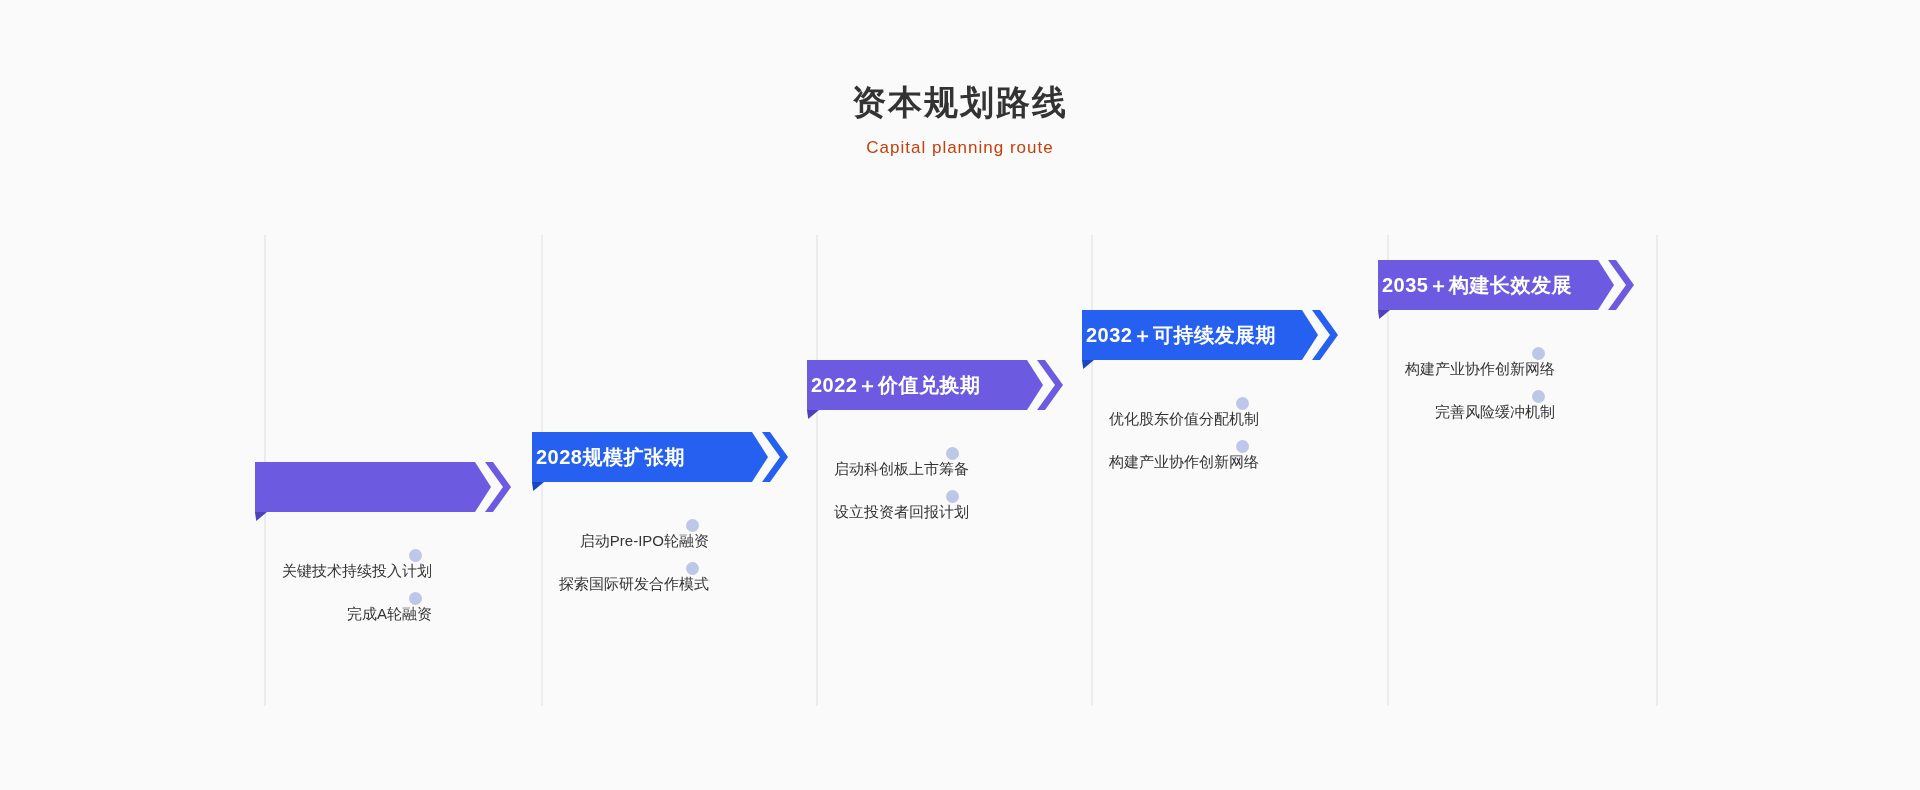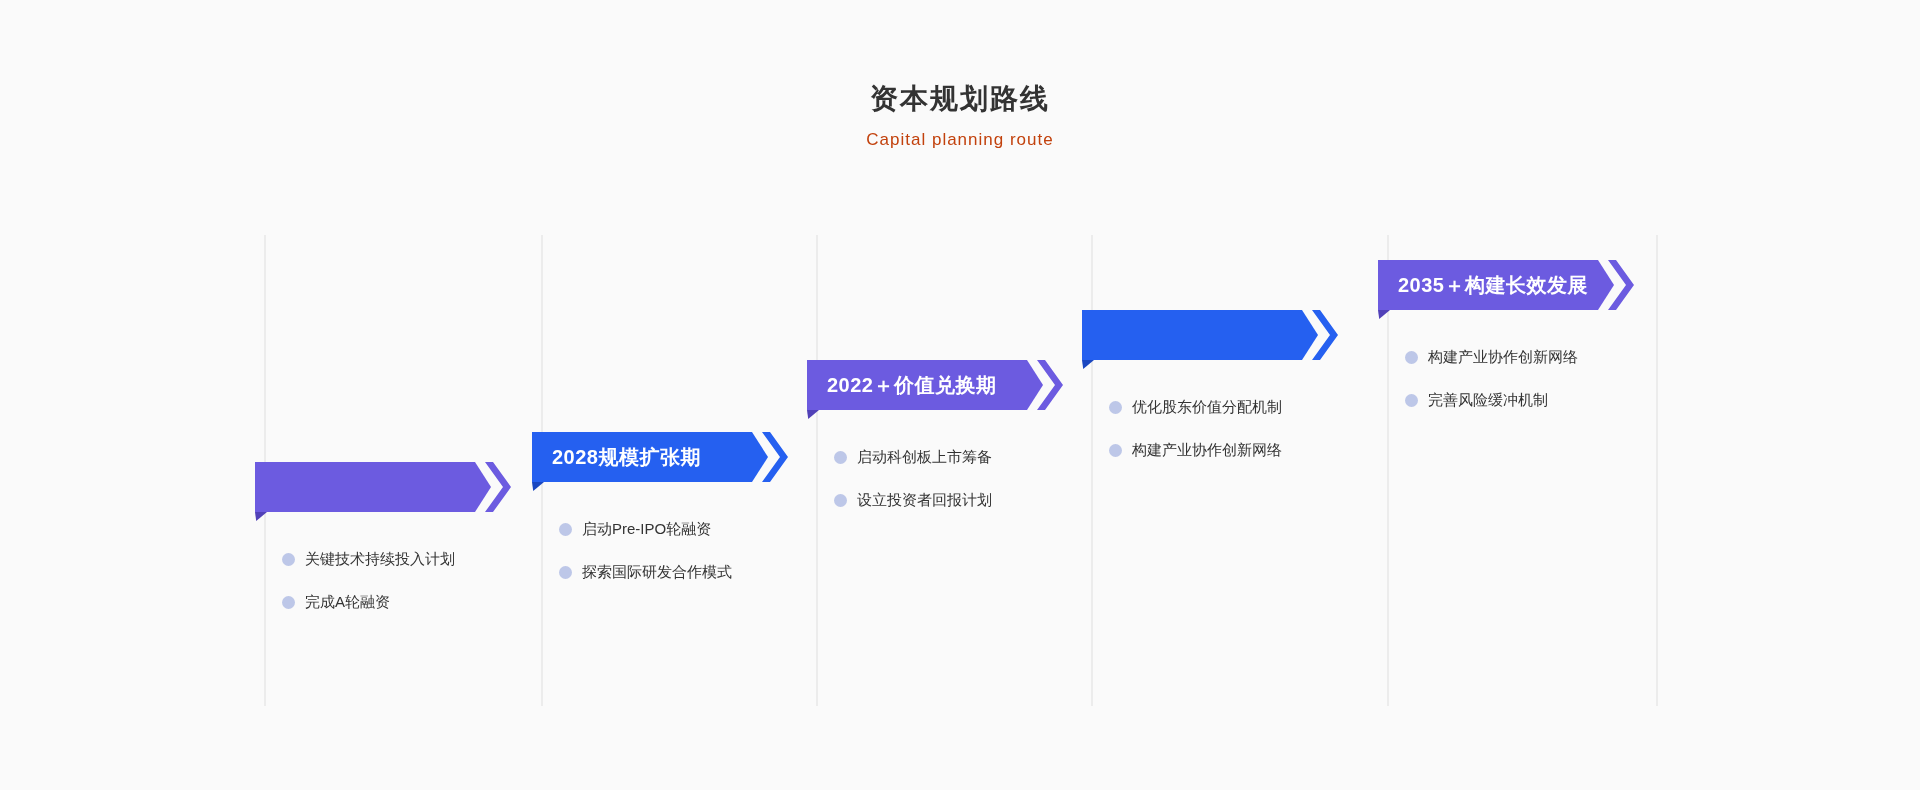--- a/index.html
+++ b/index.html
@@ -4,21 +4,21 @@
 <style>
   html,body{margin:0;padding:0;}
   body{
     width:1920px;height:790px;position:relative;overflow:hidden;
     background:#fafafa;
     font-family:"Liberation Sans","DejaVu Sans",sans-serif;
   }
   
   .header{position:absolute;top:80px;left:0;width:1920px;text-align:center;}
   .page-title{
-    font-size:28px;font-weight:bold;color:#333;letter-spacing:2px;margin:0;
+    font-size:34px;font-weight:bold;color:#333;letter-spacing:2px;margin:0;
   }
   .page-subtitle{
     font-size:17px;color:#c2410c;margin-top:12px;letter-spacing:1px;
   }
   
   .vline{
     position:absolute;top:235px;height:471px;width:2px;background:#ececec;
   }
   .vl-0{left:264px;} .vl-1{left:541px;} .vl-2{left:816px;}
   .vl-3{left:1091px;} .vl-4{left:1387px;} .vl-5{left:1656px;}
@@ -39,34 +39,34 @@
   .banner .chevron{
     position:absolute;left:230px;top:0;width:26px;height:50px;
     clip-path:polygon(0 0,8px 0,100% 50%,8px 100%,0 100%,18px 50%);
   }
   .banner .fold{
     position:absolute;left:0;top:50px;width:12px;height:9px;
     clip-path:polygon(0 0,100% 0,10% 100%);
   }
   .banner .banner-label{
     position:absolute;left:0;top:0;width:220px;height:50px;line-height:50px;
-    padding-left:20px;box-sizing:border-box;white-space:nowrap;
+    padding-left:4px;box-sizing:border-box;white-space:nowrap;
     color:#fff;font-size:20px;font-weight:bold;letter-spacing:0.5px;
   }
   .purple .body,.purple .chevron{background:#6c5be0;}
   .purple .fold{background:#5141b8;}
   .blue .body,.blue .chevron{background:#2560f0;}
   .blue .fold{background:#1a47c0;}
 
   
   .items{
     position:absolute;left:27px;top:87px;margin:0;padding:0;list-style:none;
   }
   .item{
-    display:flex;align-items:center;height:20px;margin-bottom:23px;white-space:nowrap;
+    display:flex;align-items:flex-end;height:20px;margin-bottom:23px;white-space:nowrap;flex-direction:column;
   }
   .dot{
     width:13px;height:13px;border-radius:50%;background:#bdc7e8;
     flex:0 0 13px;margin-right:10px;
   }
   .item-text{font-size:15px;color:#333;}
 </style>
 </head>
 <body>
 
@@ -136,20 +136,21 @@
       <span class="item-text">设立投资者回报计划</span>
     </li>
   </ul>
 </div>
 
 <div class="stage stage-3">
   <div class="banner blue">
     <div class="body"></div>
     <div class="chevron"></div>
     <div class="fold"></div>
+    <div class="banner-label">2032＋可持续发展期</div>
   </div>
   <ul class="items">
     <li class="item">
       <span class="dot"></span>
       <span class="item-text">优化股东价值分配机制</span>
     </li>
     <li class="item">
       <span class="dot"></span>
       <span class="item-text">构建产业协作创新网络</span>
     </li>

